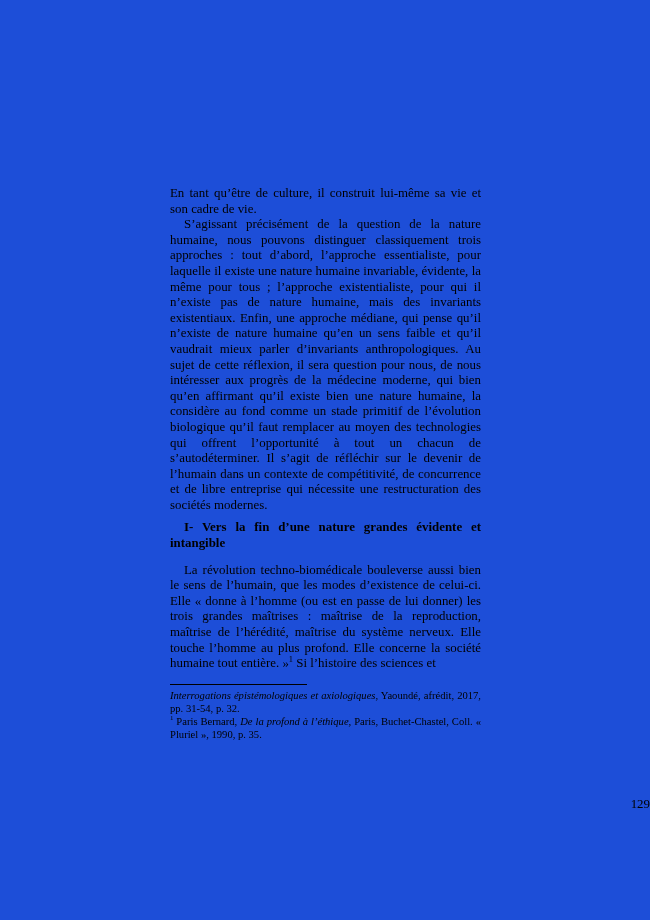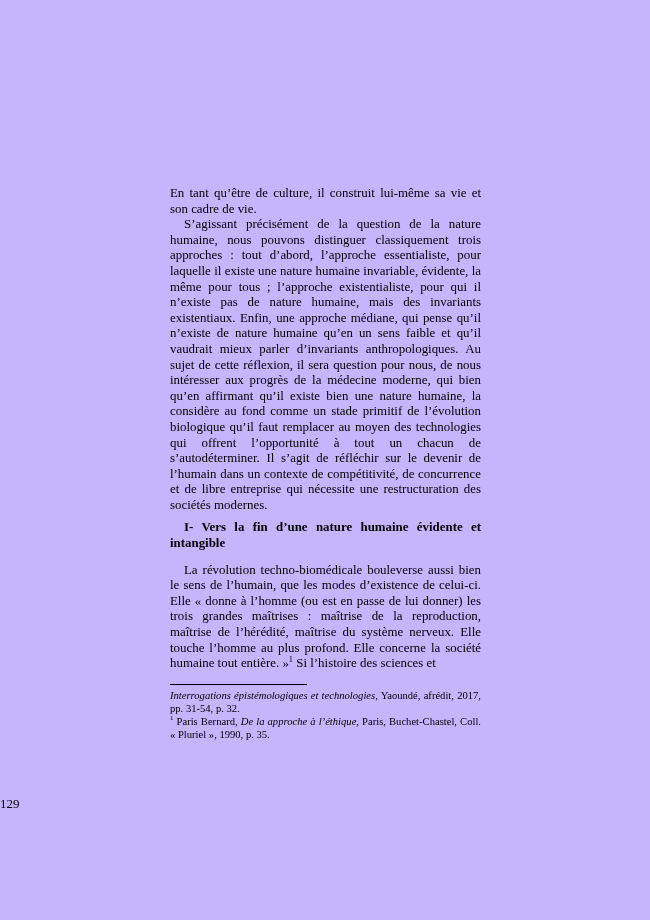--- a/index.html
+++ b/index.html
@@ -1,21 +1,21 @@
 <!DOCTYPE html>
 <html><head>
 <meta charset="utf-8">
 <style>
   * { box-sizing: border-box; }
   html, body { margin: 0; padding: 0; background: #ffffff; }
   .page {
     position: relative;
     width: 650px;
     height: 920px;
-    background: #c4b5fd;
+    background: #1d4ed8;
     font-family: "Liberation Serif", serif;
     color: #000000;
     overflow: hidden;
   }
   .text-block {
     position: absolute;
     left: 170px;
     top: 186px;
     width: 311px;
   }
@@ -52,43 +52,43 @@
     font-size: 0.65em;
     vertical-align: super;
     line-height: 0;
   }
   em { font-style: italic; }
   .page-number {
     position: absolute;
     left: 0;
     top: 797px;
     width: 100%;
-    text-align: left;
+    text-align: right;
     font-size: 12.9px;
   }
 </style>
 </head>
 <body>
 
 <div class="page">
 
   <div class="text-block">
 
     <p class="body-text">En tant qu’être de culture, il construit lui-même sa vie et son cadre de vie.</p>
 
     <p class="body-text indent gap-above">S’agissant précisément de la question de la nature humaine, nous pouvons distinguer classiquement trois approches : tout d’abord, l’approche essentialiste, pour laquelle il existe une nature humaine invariable, évidente, la même pour tous ; l’approche existentialiste, pour qui il n’existe pas de nature humaine, mais des invariants existentiaux. Enfin, une approche médiane, qui pense qu’il n’existe de nature humaine qu’en un sens faible et qu’il vaudrait mieux parler d’invariants anthropologiques. Au sujet de cette réflexion, il sera question pour nous, de nous intéresser aux progrès de la médecine moderne, qui bien qu’en affirmant qu’il existe bien une nature humaine, la considère au fond comme un stade primitif de l’évolution biologique qu’il faut remplacer au moyen des technologies qui offrent l’opportunité à tout un chacun de s’autodéterminer. Il s’agit de réfléchir sur le devenir de l’humain dans un contexte de compétitivité, de concurrence et de libre entreprise qui nécessite une restructuration des sociétés modernes.</p>
 
-    <h2 class="heading">I- Vers la fin d’une nature humaine évidente et intangible</h2>
+    <h2 class="heading">I- Vers la fin d’une nature grandes évidente et intangible</h2>
 
     <p class="body-text indent"><span>La révolution techno-biomédicale bouleverse aussi bien le sens de l’humain, que les modes d’existence de celui-ci. Elle « donne à l’homme (ou est en passe de lui donner) les trois grandes maîtrises : maîtrise de la reproduction, maîtrise de l’hérédité, maîtrise du système nerveux. Elle touche l’homme au plus profond. Elle concerne la société humaine tout entière. »</span><sup class="fn-ref">1</sup><span> Si l’histoire des sciences et</span></p>
 
     <div class="footnote-sep"></div>
 
     <div class="footnotes">
-      <p class="footnote"><em>Interrogations épistémologiques et technologies</em><span>, Yaoundé, afrédit, 2017, pp. 31-54, p. 32.</span></p>
-      <p class="footnote"><sup class="fn-ref">1</sup><span> Paris Bernard, </span><em>De la approche à l’éthique,</em><span> Paris, Buchet-Chastel, Coll. « Pluriel », 1990, p. 35.</span></p>
+      <p class="footnote"><em>Interrogations épistémologiques et axiologiques</em><span>, Yaoundé, afrédit, 2017, pp. 31-54, p. 32.</span></p>
+      <p class="footnote"><sup class="fn-ref">1</sup><span> Paris Bernard, </span><em>De la profond à l’éthique,</em><span> Paris, Buchet-Chastel, Coll. « Pluriel », 1990, p. 35.</span></p>
     </div>
 
   </div>
 
   <div class="page-number">129</div>
 
 </div>
 
 </body></html>

